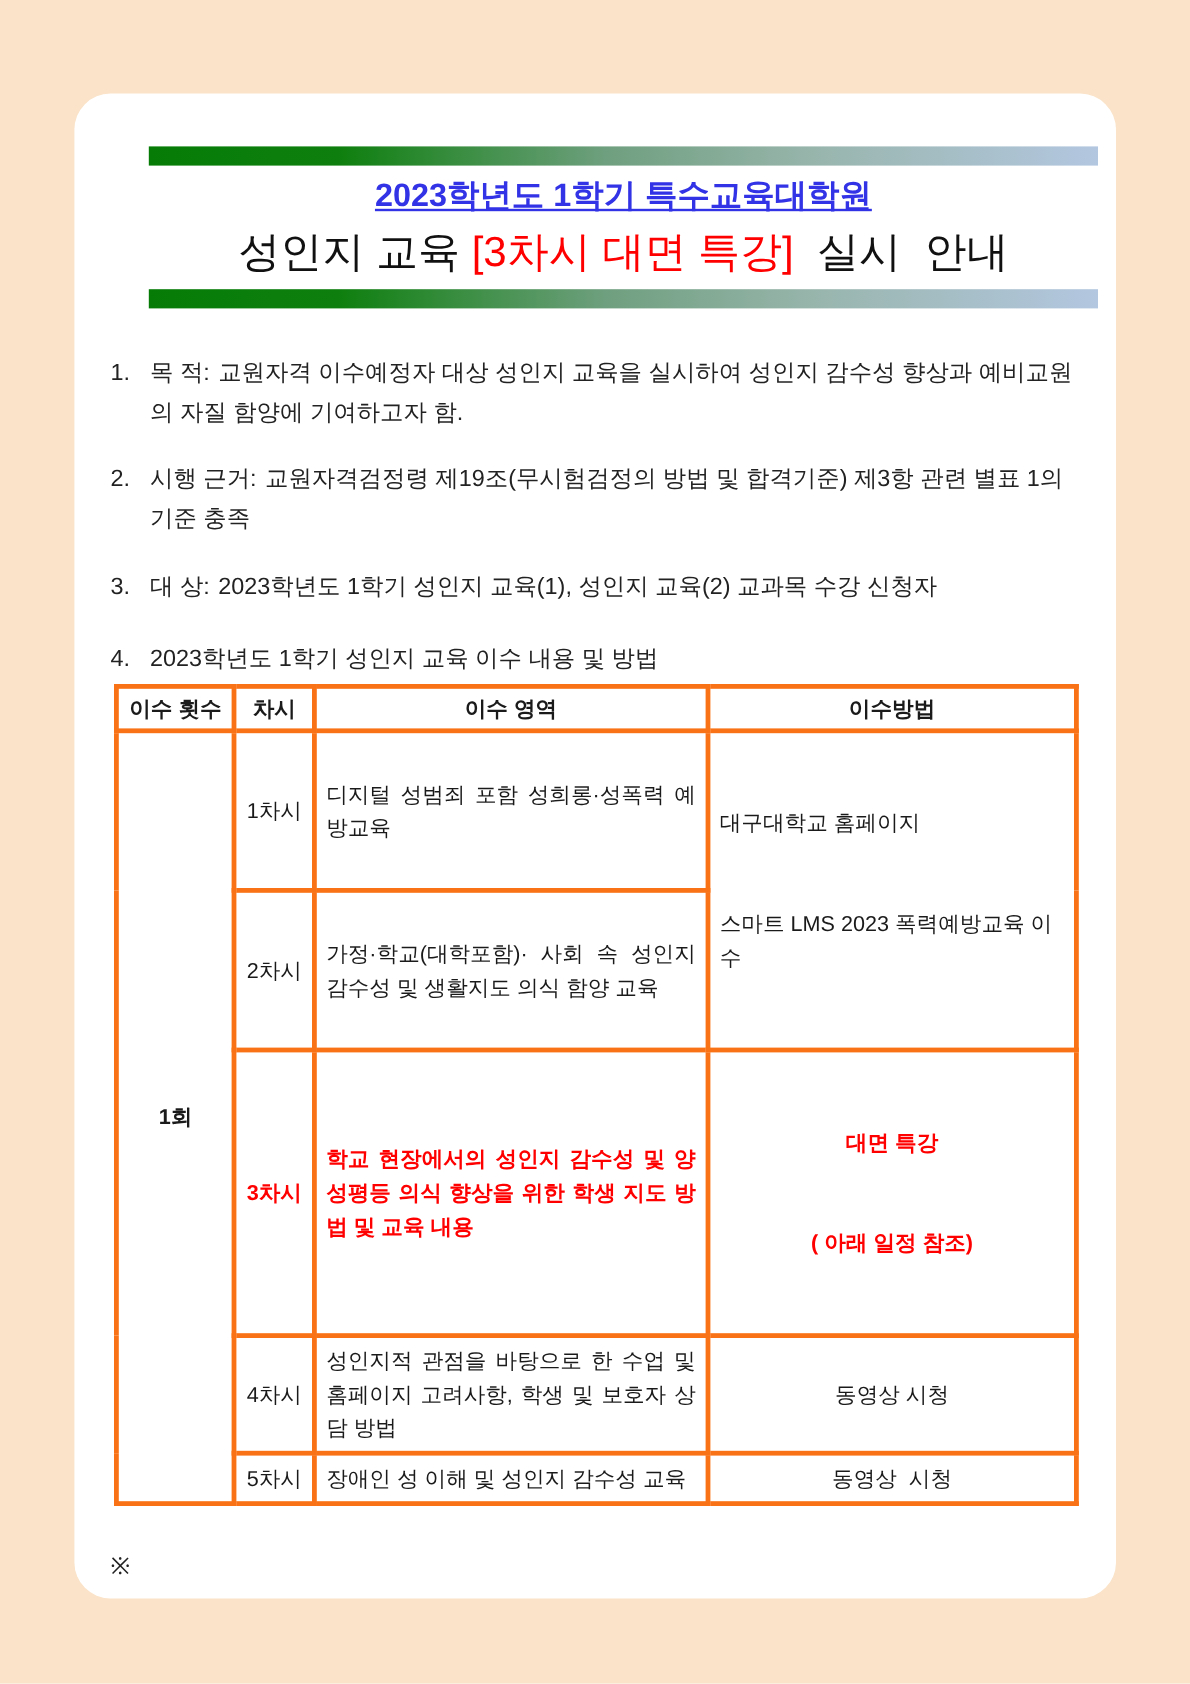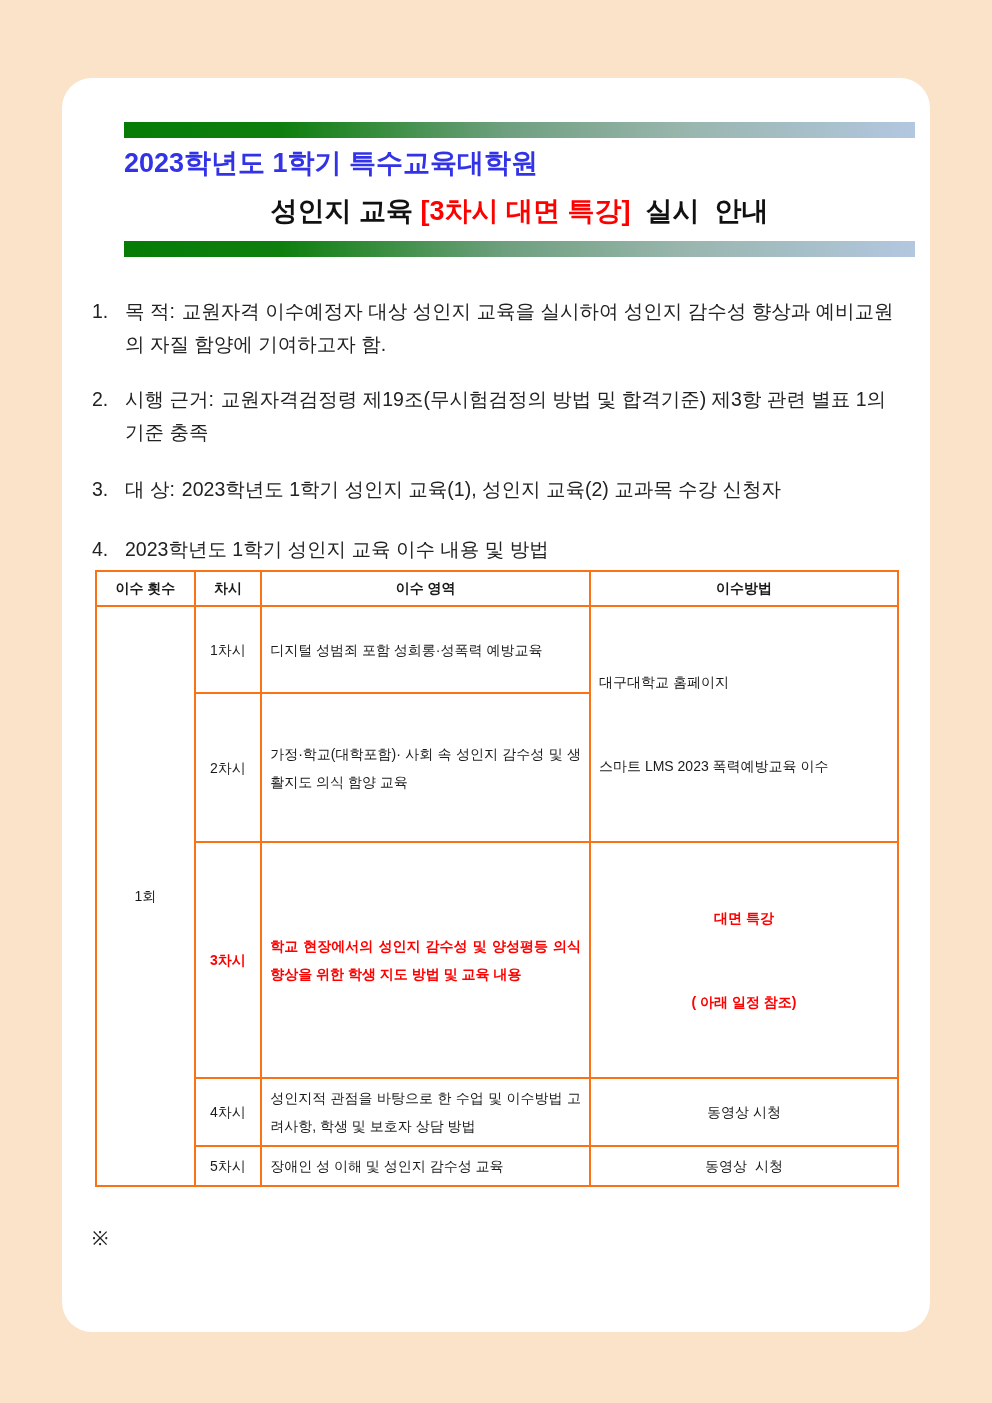--- a/index.html
+++ b/index.html
@@ -17,27 +17,27 @@
     border-radius:30px;
     overflow:hidden;
   }
   
   .banner{margin:44px 15px 0 62px;width:791px;}
   .bar{
     height:16px;
     background:linear-gradient(90deg,#067C06 0%,#0E7F0E 20%,#6E9F7E 48%,#98B5AC 70%,#B3C7E0 100%);
   }
   .banner-title{
-    margin-top:8px;text-align:left;
+    margin-top:8px;text-align:center;
     font-size:27px;font-weight:bold;color:#3232E6;
-    line-height:34px;white-space:pre;
+    line-height:34px;white-space:pre;text-decoration:underline;
   }
   .banner-sub{
     margin-top:14px;margin-bottom:13px;text-align:center;
-    font-size:27px;font-weight:bold;color:#111;
+    font-size:35px;font-weight:normal;color:#111;
     line-height:34px;white-space:pre;
   }
   .banner-sub .red{color:#FF0000;}
   
   .content{margin:0 28px 0 30px;}
   .sec{display:flex;font-size:19.5px;line-height:33px;color:#222;}
   .sec .num{flex:0 0 33px;}
   .sec-body{flex:1;}
   .lbl{font-weight:normal;margin-right:7px;}
   .lbl:empty{display:none;margin:0;}
@@ -46,26 +46,26 @@
   .sec-3{margin-top:24px;}
   .sec-4{margin-top:27px;}
   
   table.compl{
     border-collapse:collapse;
     margin:4px 0 0 3px;
     width:804px;
     table-layout:fixed;
   }
   table.compl th,table.compl td{
-    border:2px solid #f97316;
-    font-size:14px;
+    border:4px solid #f97316;
+    font-size:18px;
   }
   table.compl th{height:33px;font-weight:bold;text-align:center;vertical-align:middle;padding:0;}
   table.compl td{vertical-align:middle;padding:5px 8px;line-height:28px;}
-  td.count{text-align:center;}
+  td.count{text-align:center;font-weight:bold;}
   td.sess{text-align:center;padding:5px 2px;}
   td.area{text-align:justify;}
   td.method{text-align:center;white-space:pre-wrap;}
   td.method-left{text-align:left;padding-left:12px;line-height:31px;white-space:pre-wrap;}
   tr.hl td{color:#FF0000;font-weight:bold;}
   col.c1{width:12.3%;} col.c2{width:8.3%;} col.c3{width:41%;} col.c4{width:38.4%;}
   
   .note{display:flex;margin-top:34px;font-size:19.5px;line-height:34px;color:#222;}
   .note .marker{flex:0 0 33px;}
 </style>
@@ -135,21 +135,21 @@
         <tr class="hl">
           <td class="sess">3차시</td>
           <td class="area">학교 현장에서의 성인지 감수성 및 양성평등 의식 향상을 위한 학생 지도 방법 및 교육 내용</td>
           <td class="method">
             <div>대면 특강</div>
             <div>( 아래 일정 참조)</div>
           </td>
         </tr>
         <tr>
           <td class="sess">4차시</td>
-          <td class="area">성인지적 관점을 바탕으로 한 수업 및 이수방법 고려사항, 학생 및 보호자 상담 방법</td>
+          <td class="area">성인지적 관점을 바탕으로 한 수업 및 홈페이지 고려사항, 학생 및 보호자 상담 방법</td>
           <td class="method">동영상 시청</td>
         </tr>
         <tr>
           <td class="sess">5차시</td>
           <td class="area">장애인 성 이해 및 성인지 감수성 교육</td>
           <td class="method">동영상  시청</td>
         </tr>
       </tbody>
     </table>
 

